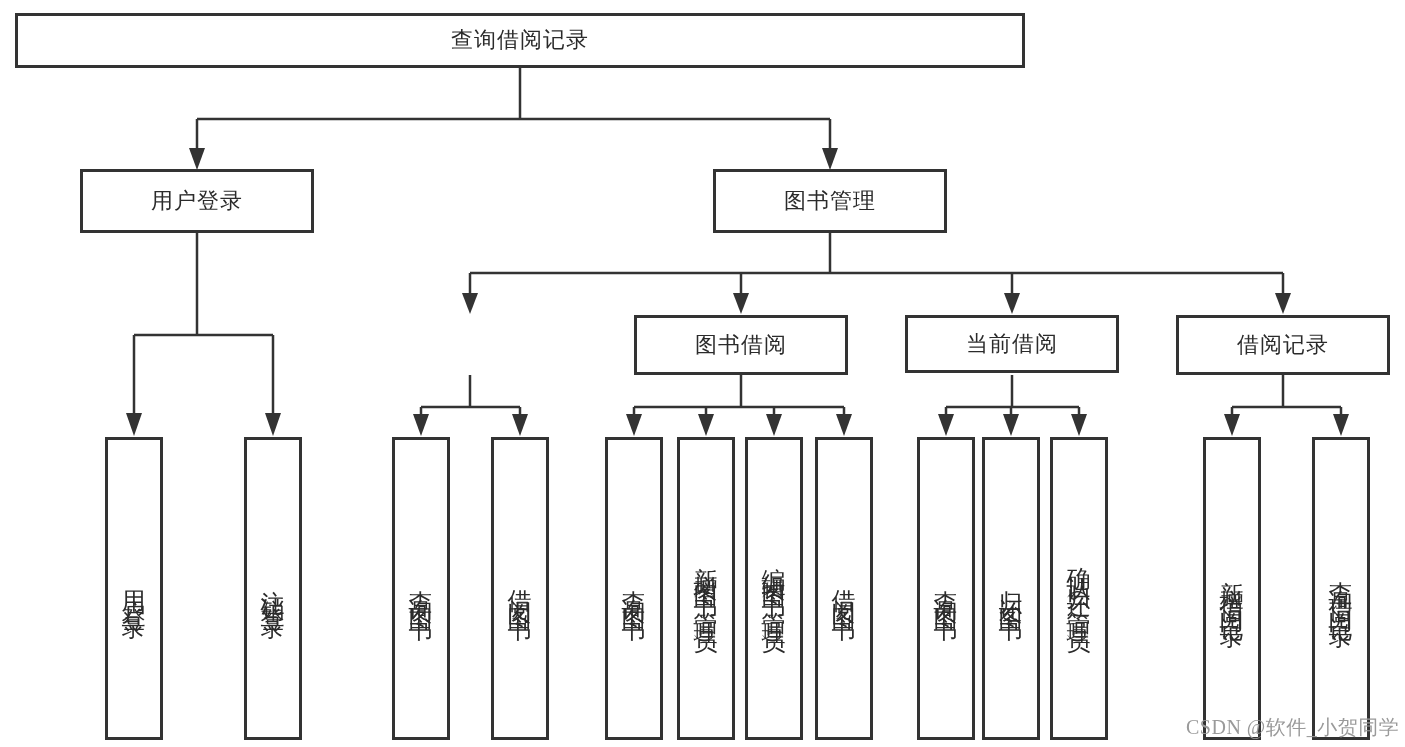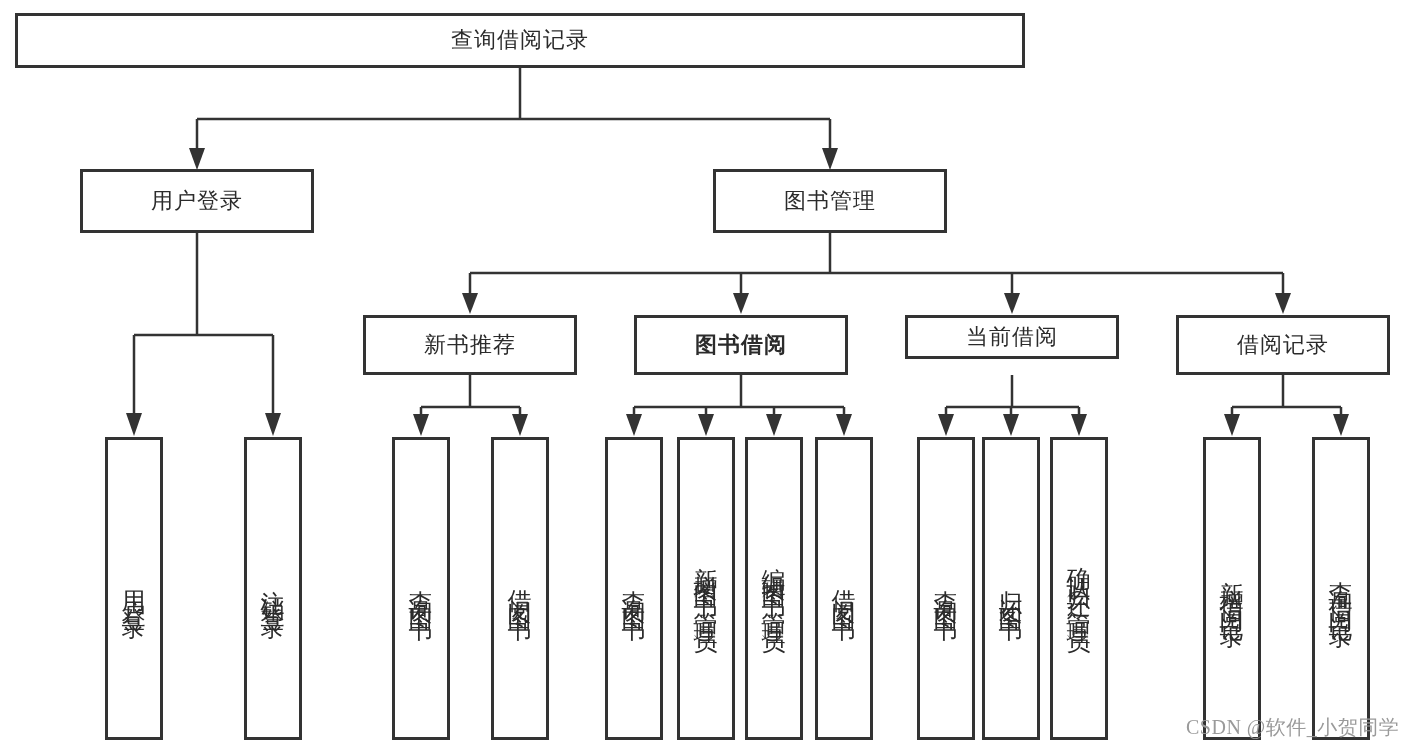--- a/index.html
+++ b/index.html
@@ -100,27 +100,24 @@
     <span>查询借阅记录</span>
   </div>
 
   <div class="node h-node" style="left:80px;top:169px;width:234px;height:64px;">
     <span>用户登录</span>
   </div>
   <div class="node h-node" style="left:713px;top:169px;width:234px;height:64px;">
     <span>图书管理</span>
   </div>
 
-  <div class="node h-node" style="left:363px;top:315px;width:214px;height:60px;">
-    <span>新书推荐</span>
-  </div>
-  <div class="node h-node" style="left:634px;top:315px;width:214px;height:60px;font-weight:bold;">
+  <div class="node h-node" style="left:634px;top:315px;width:214px;height:60px;">
     <span>图书借阅</span>
   </div>
-  <div class="node h-node" style="left:905px;top:315px;width:214px;height:44px;">
+  <div class="node h-node" style="left:905px;top:315px;width:214px;height:58px;">
     <span>当前借阅</span>
   </div>
   <div class="node h-node" style="left:1176px;top:315px;width:214px;height:60px;">
     <span>借阅记录</span>
   </div>
 
   <div class="node v-node" style="left:105px;top:437px;width:58px;height:303px;">
     <span>用户登录</span>
   </div>
   <div class="node v-node" style="left:244px;top:437px;width:58px;height:303px;">

